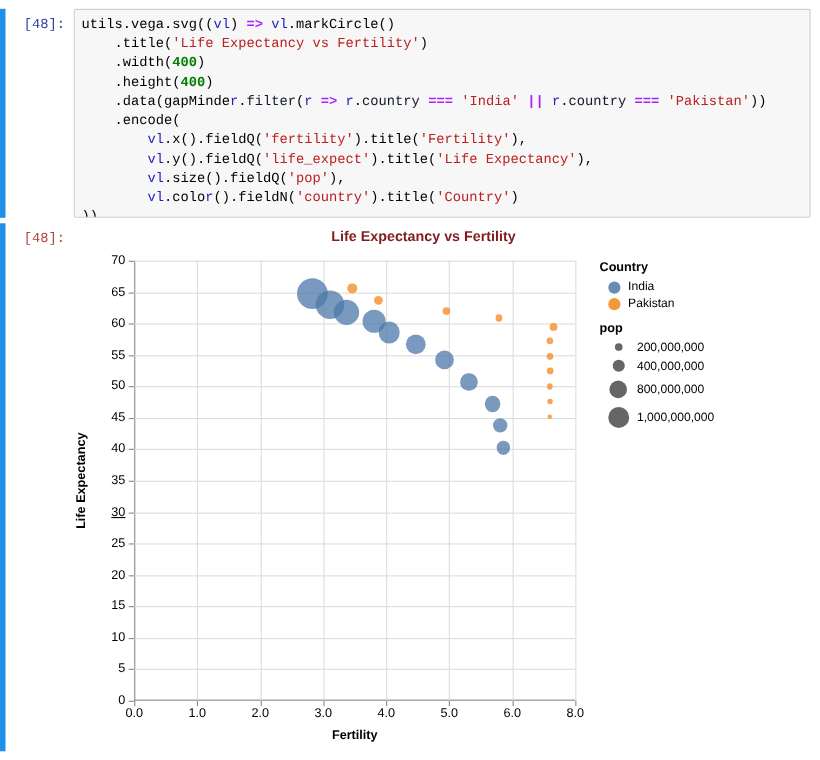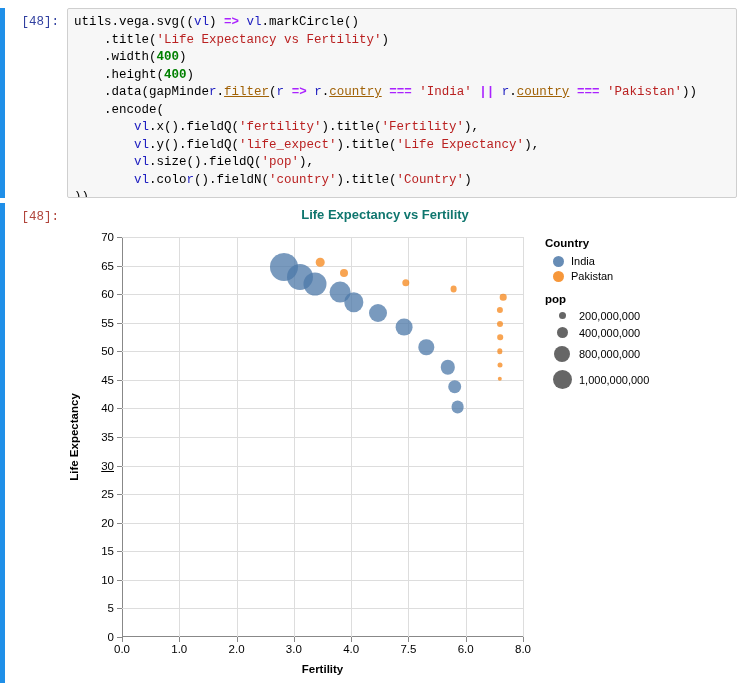--- a/index.html
+++ b/index.html
@@ -59,21 +59,21 @@
     font-size: 12.5px;
     line-height: 17.5px;
     color: #000000;
     white-space: pre;
     overflow: hidden;
   }
   .tok-str   { color: #ba2121; }
   .tok-num   { color: #008000; font-weight: bold; }
   .tok-op    { color: #aa22ff; font-weight: bold; }
   .tok-param { color: #2020c0; }
-  .tok-fn    { color: #a16207; text-decoration: underline; }
+  .tok-fn    { color: #0f172a; }
 
   
   #output-cell {
     left: 0px;
     top: 203px;
     width: 745px;
     height: 480px;
   }
   .output-area {
     flex: 1 1 auto;
@@ -90,21 +90,21 @@
     height: 475px;
   }
   #chart-title {
     position: absolute;
     left: 118px;
     top: 4px;
     width: 400px;
     text-align: center;
     font-size: 13px;
     font-weight: bold;
-    color: #0f766e;
+    color: #7f1d1d;
   }
   
   #plot-frame {
     position: absolute;
     left: 55px;
     top: 34px;
     width: 401px;
     height: 400px;
   }
   .gridline-v, .gridline-h {
@@ -282,21 +282,21 @@
             <div class="tick-x" style="left: 114.571px;"></div>
             <div class="xlabel" style="left: 114.571px;">2.0</div>
             <div class="gridline-v" style="left: 171.857px;"></div>
             <div class="tick-x" style="left: 171.857px;"></div>
             <div class="xlabel" style="left: 171.857px;">3.0</div>
             <div class="gridline-v" style="left: 229.143px;"></div>
             <div class="tick-x" style="left: 229.143px;"></div>
             <div class="xlabel" style="left: 229.143px;">4.0</div>
             <div class="gridline-v" style="left: 286.429px;"></div>
             <div class="tick-x" style="left: 286.429px;"></div>
-            <div class="xlabel" style="left: 286.429px;">7.5</div>
+            <div class="xlabel" style="left: 286.429px;">5.0</div>
             <div class="gridline-v" style="left: 343.714px;"></div>
             <div class="tick-x" style="left: 343.714px;"></div>
             <div class="xlabel" style="left: 343.714px;">6.0</div>
             <div class="gridline-v" style="left: 401px;"></div>
             <div class="tick-x" style="left: 401px;"></div>
             <div class="xlabel" style="left: 401px;">8.0</div>
             <div class="tick-y" style="top: 400px;"></div>
             <div class="ylabel" style="top: 400px;">0</div>
             <div class="gridline-h" style="top: 371.429px;"></div>
             <div class="tick-y" style="top: 371.429px;"></div>

